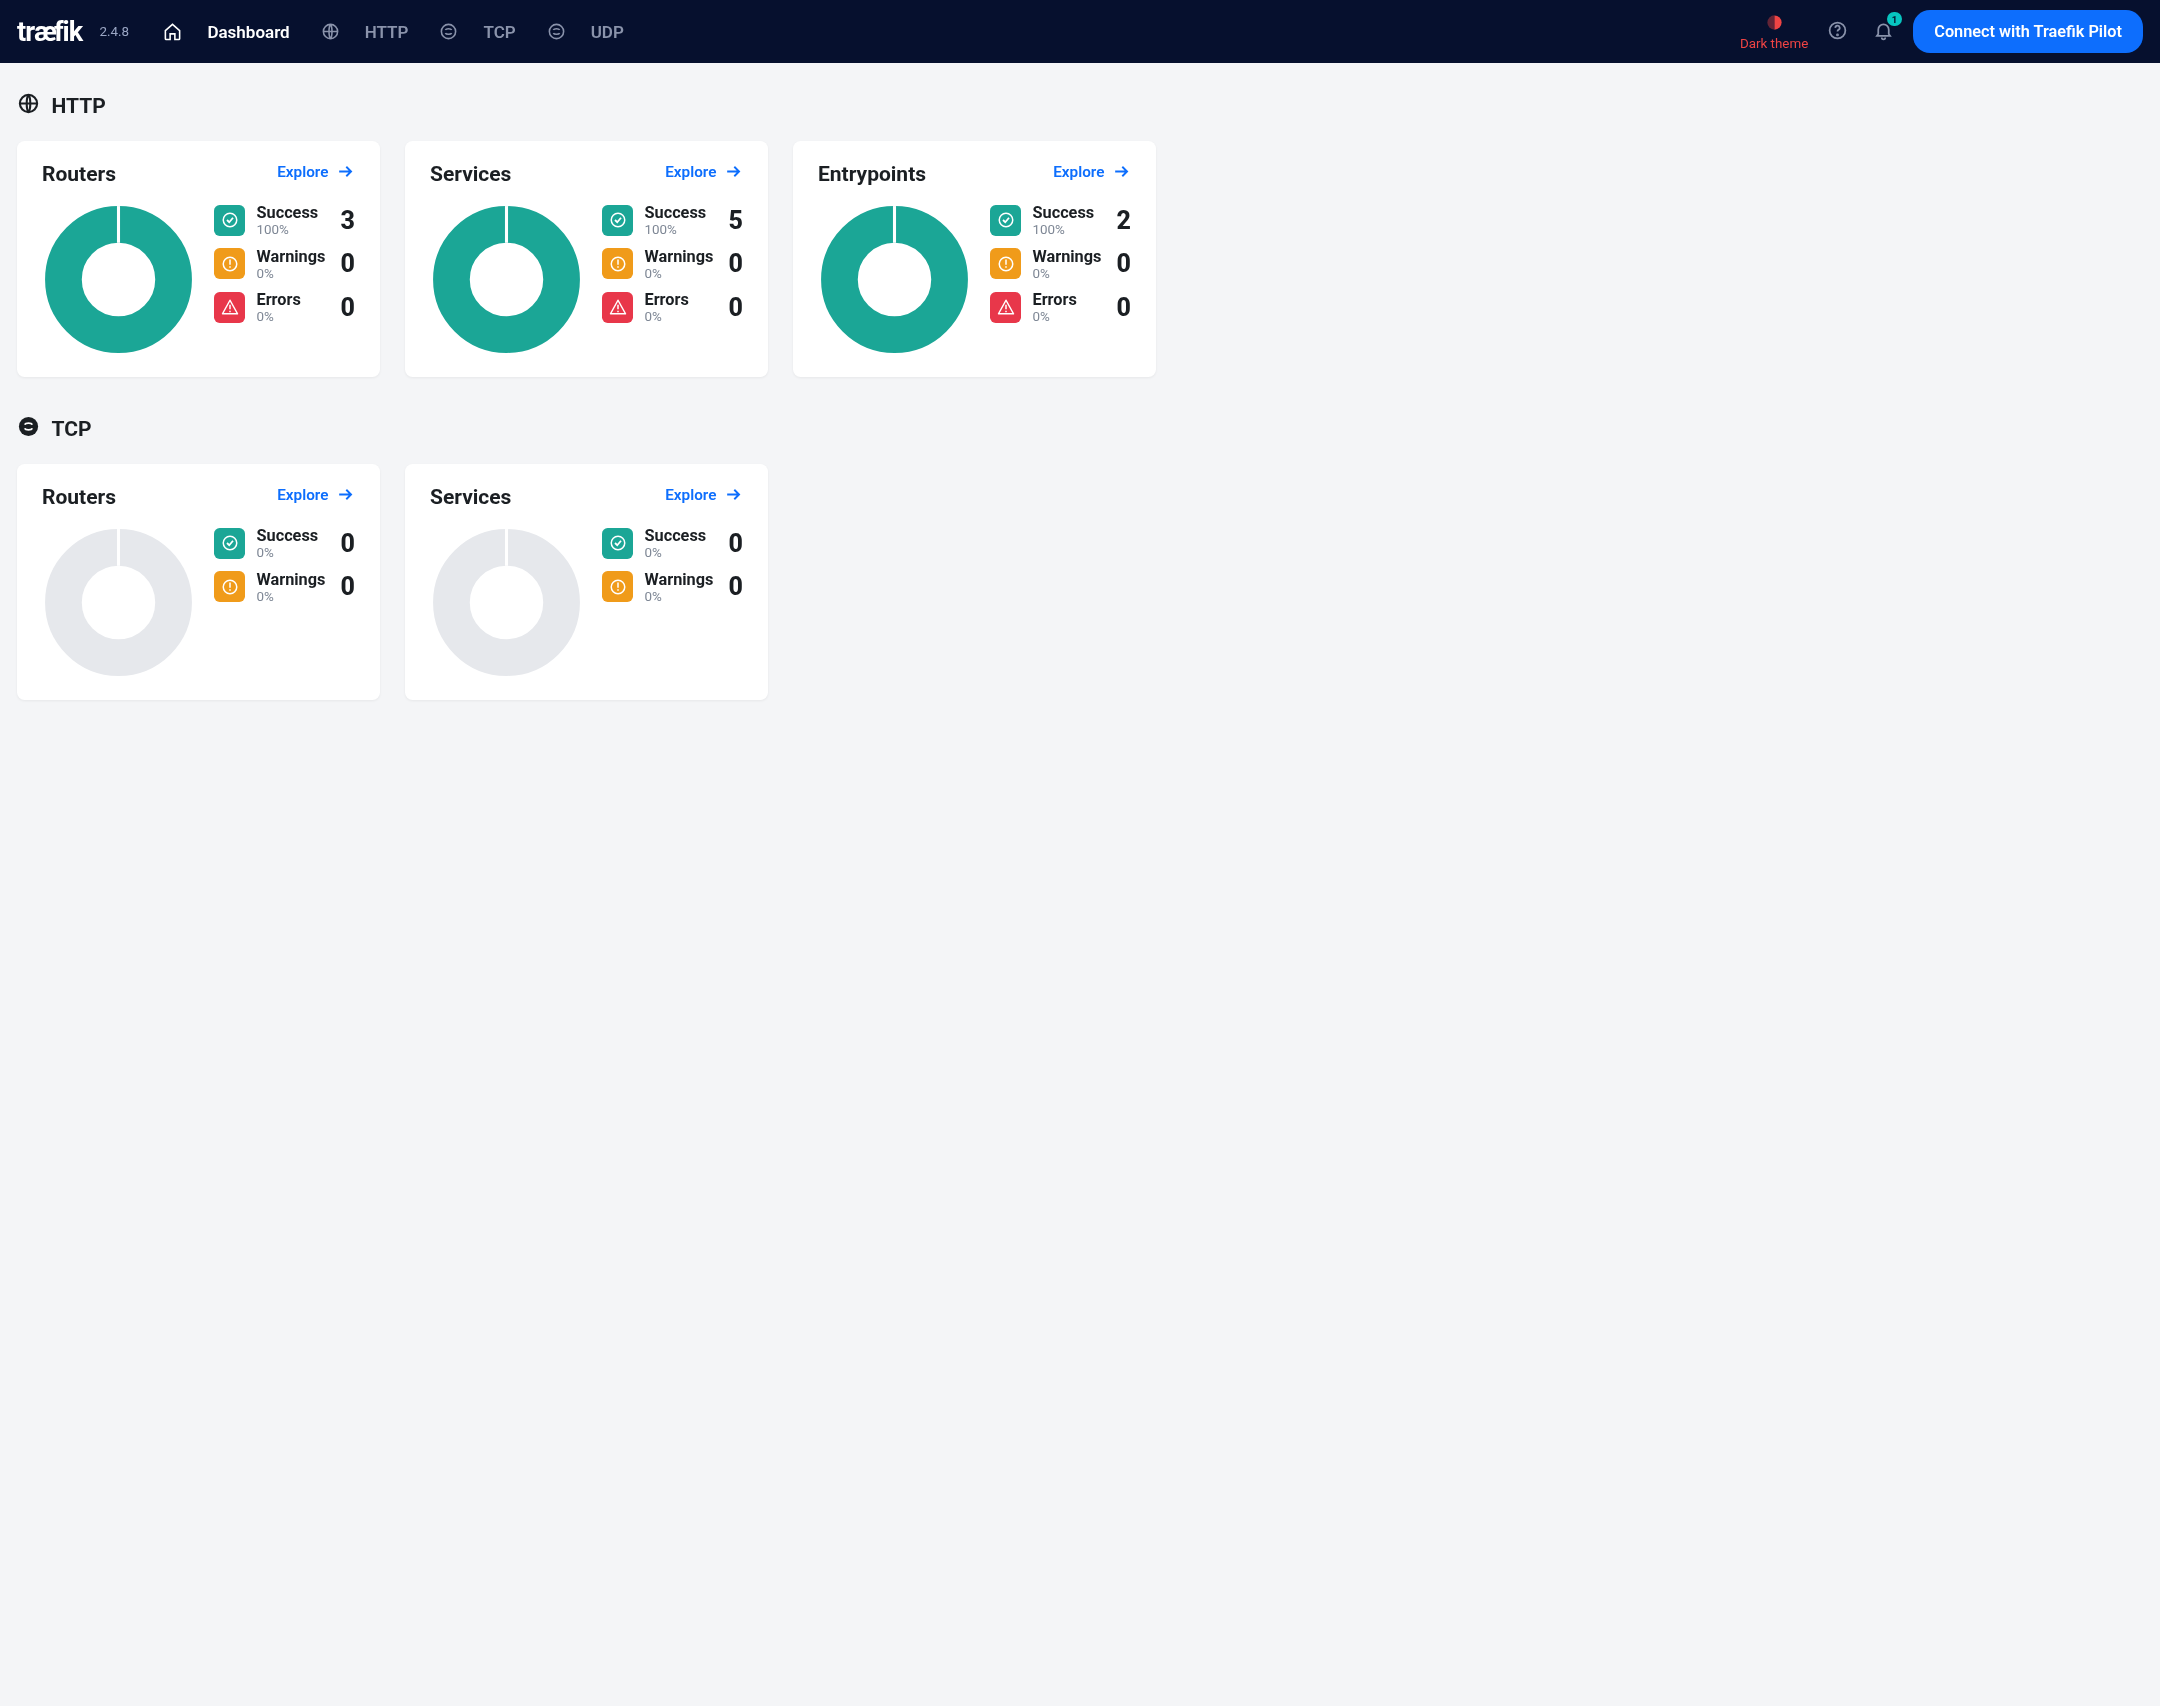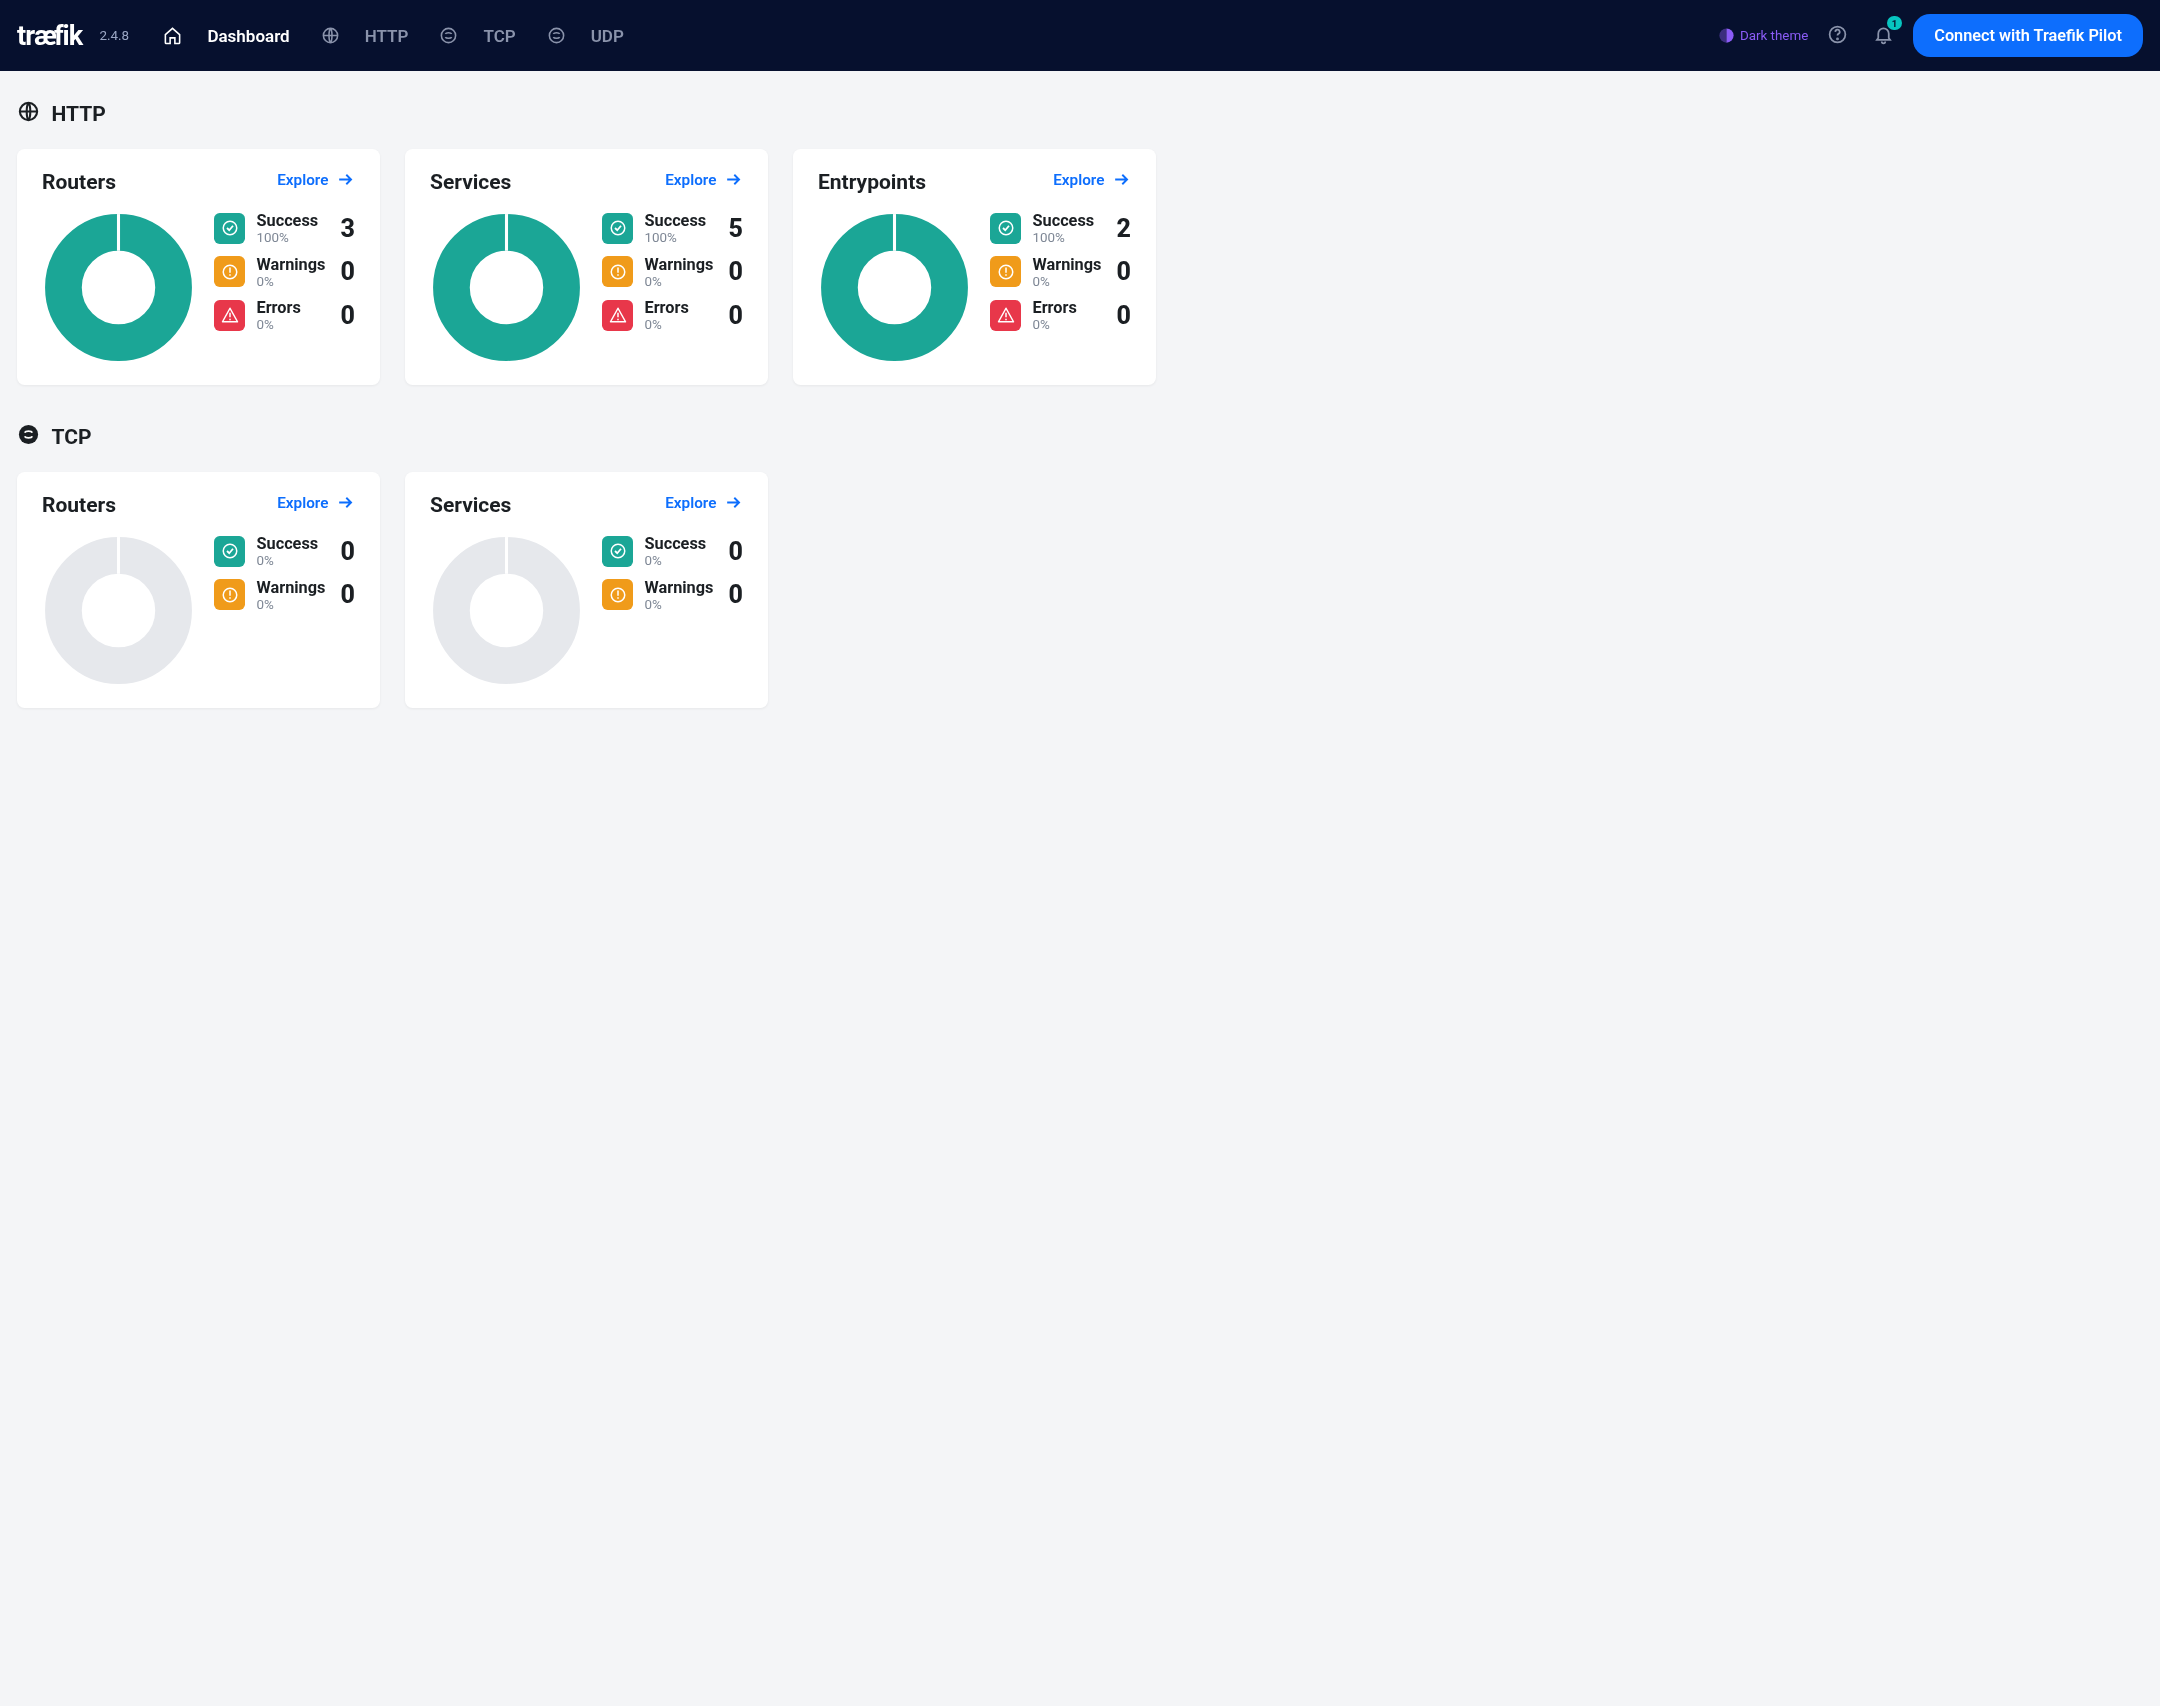--- a/index.html
+++ b/index.html
@@ -1,26 +1,26 @@
 <!DOCTYPE html>
 <html><head>
 <meta charset="utf-8">
 <style>
 *{box-sizing:border-box;margin:0;padding:0;font-family:-apple-system,BlinkMacSystemFont,"Segoe UI",Roboto,Helvetica,Arial,sans-serif}
 body{background:#f4f5f7;color:#1b1f23}
-.topbar{background:#06102e;height:71px;display:flex;align-items:center;padding:16px 17px;gap:13.4px;color:#fff}
+.topbar{background:#06102e;height:63px;display:flex;align-items:center;padding:16px 17px;gap:13.4px;color:#fff}
 .brand{font-size:27px;font-weight:700;letter-spacing:-1px}
 .brand .ae{letter-spacing:-2.9px}
 .version{color:#9aa6c4;font-size:13.4px;margin-left:3.8px}
 .nav{display:flex;align-items:center;gap:31px;margin-left:21px}
 .nav-item{display:flex;align-items:center;gap:25px;font-size:17px;font-weight:600;color:#8a93ab;cursor:pointer}
 .nav-item.active{color:#fff}
 .nav-item svg{width:19px;height:19px}
 .spacer{flex:1}
-.theme-toggle{display:flex;align-items:center;color:#8b5cf6;font-size:13.4px;gap:4px;cursor:pointer}
+.theme-toggle{display:flex;flex-direction:column;align-items:center;color:#ef4444;font-size:13.4px;gap:4px;cursor:pointer}
 .icon-btn{color:#8a93ab;background:none;border:none;cursor:pointer;padding:5.7px;position:relative}
 .icon-btn svg{width:21px;height:21px}
 .badge{position:absolute;top:-1.9px;right:-1.9px;background:#07c5c0;color:#06102e;font-size:9.6px;font-weight:700;border-radius:50%;width:14.3px;height:14.3px;display:flex;align-items:center;justify-content:center}
 .pilot-btn{background:#0d6efd;color:#fff;border:none;border-radius:17px;padding:12.4px 21px;font-size:16.3px;font-weight:600;cursor:pointer}
 .content{padding:29px 17px}
 section{margin-bottom:38px}
 .section-title{display:flex;align-items:center;gap:11.5px;font-size:21px;font-weight:700;margin-bottom:21px}
 .section-title svg{width:23px;height:23px}
 .entry-cards{display:flex;gap:25px}
 .entry-card{background:#fff;border-radius:7.6px;padding:21px 31px 27px;box-shadow:0 1px 2.9px rgba(0,0,0,.06);text-align:center;min-width:167px}

